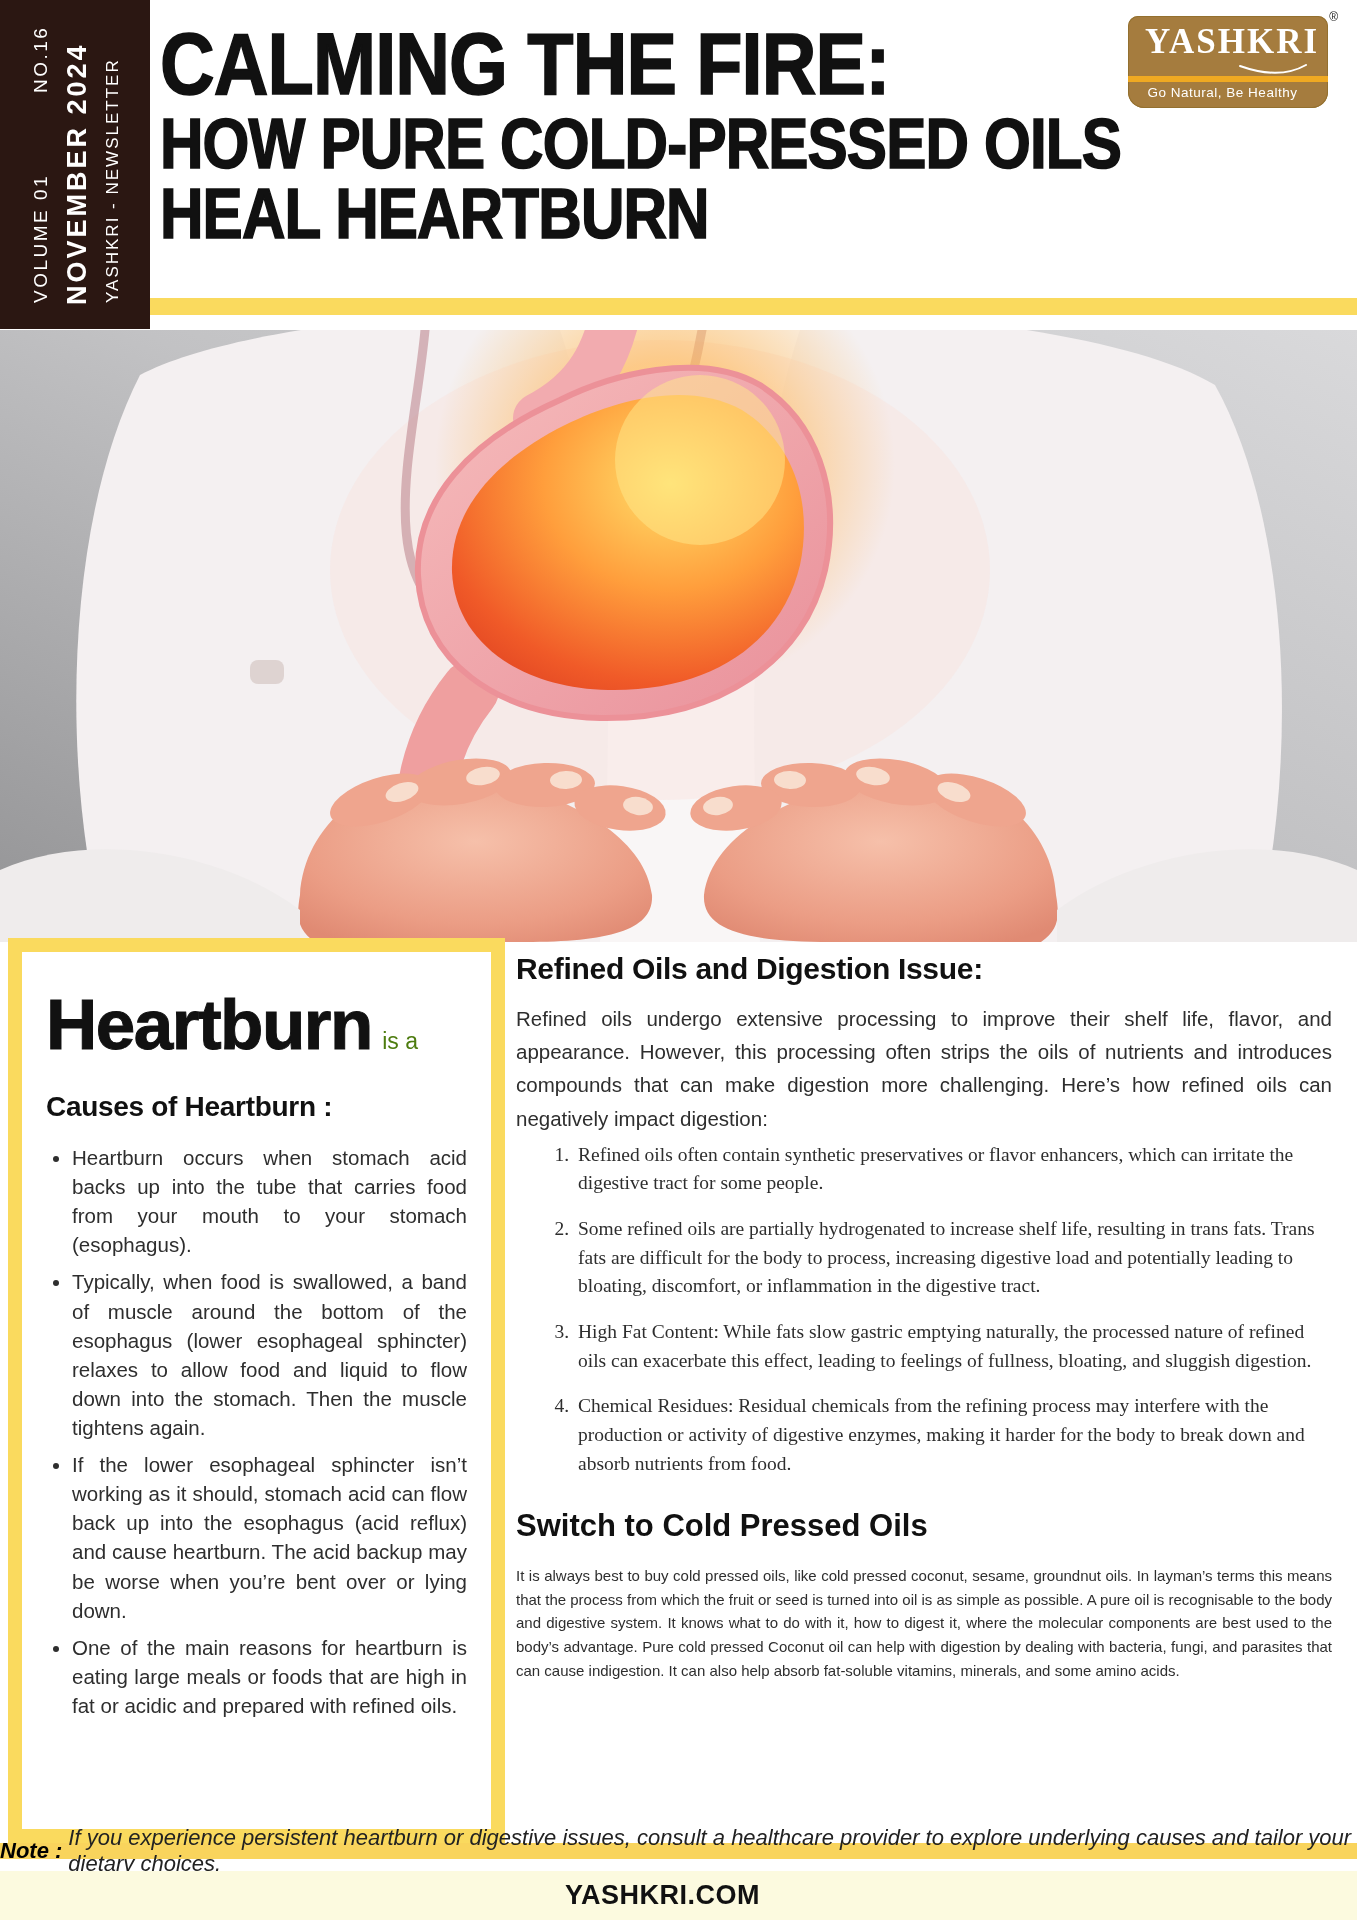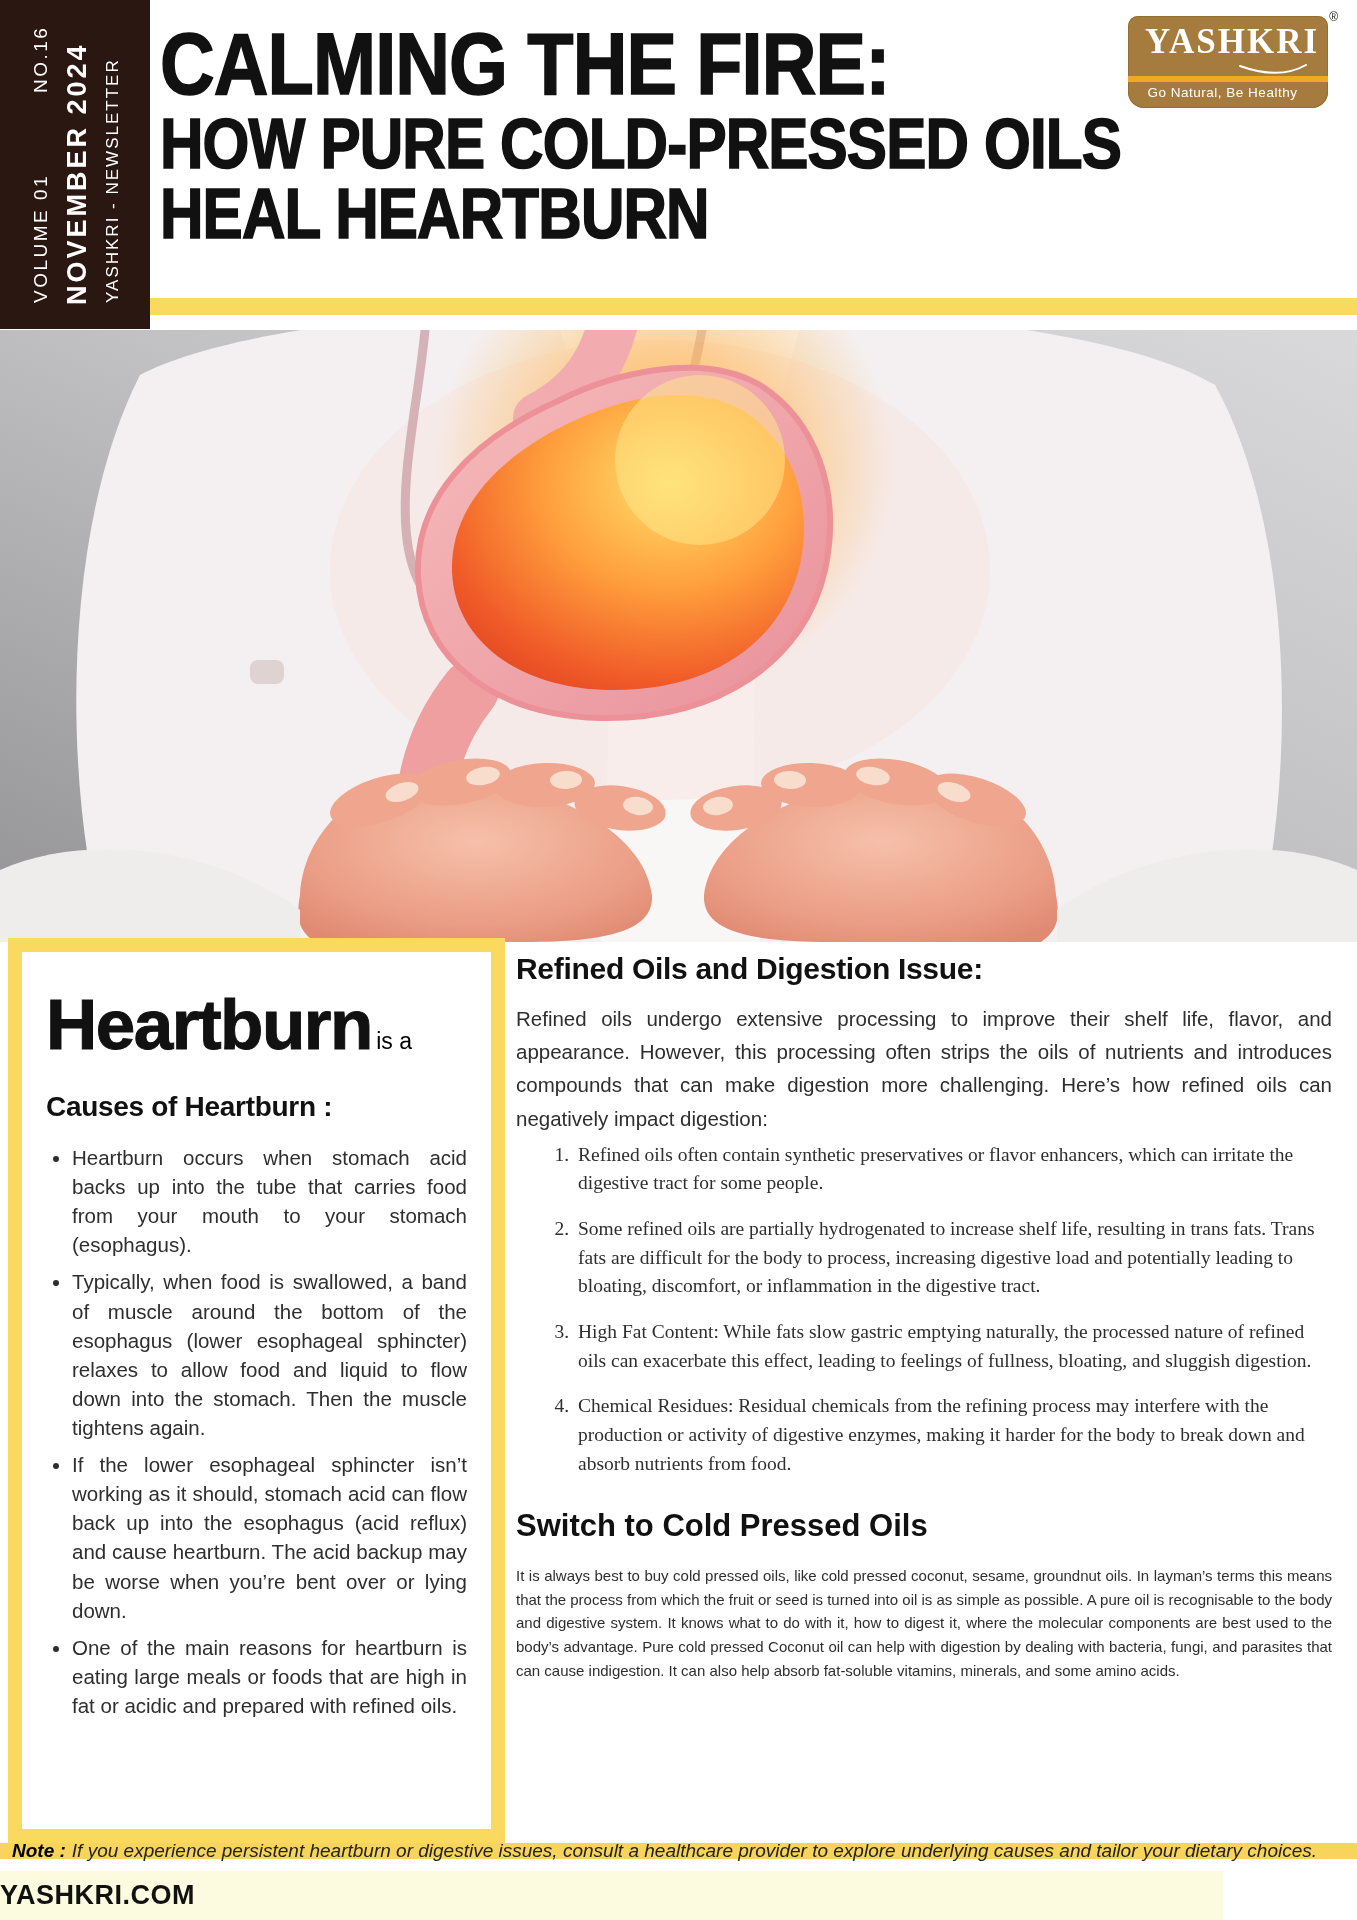--- a/index.html
+++ b/index.html
@@ -62,21 +62,21 @@
 
   
   .left-box {
     position:absolute; left:8px; top:938px; width:497px; height:905px;
     background:#ffffff; border:14px solid #fada5e; z-index:2;
     padding:26px 24px 20px 24px;
   }
   .hb-line { margin-top:6px; }
   .hb-word { font-size:71px; font-weight:700; letter-spacing:-1.5px; color:#111;
     -webkit-text-stroke:1px #111; }
-  .hb-suffix { font-size:23px; color:#000000; }
+  .hb-suffix { font-size:23px; color:#4d7c0f; margin-left:6px; }
   .left-box p.intro {
     margin-top:10px; font-size:20.5px; line-height:1.5; color:#2e2e2e;
     text-align:justify;
   }
   .causes-h { margin-top:26px; font-size:28px; font-weight:700; color:#111;
     letter-spacing:-0.3px; }
   .causes-list { margin-top:20px; padding-left:26px; }
   .causes-list li {
     font-size:20.5px; line-height:1.42; color:#2e2e2e; text-align:justify;
     margin-bottom:8px;
@@ -90,27 +90,27 @@
   .rc-ol li { font-size:19.5px; line-height:1.47; color:#2e2e2e; margin-bottom:17px;
     padding-left:4px; text-align:left; }
   .rc-h2 { margin-top:30px; font-size:31px; font-weight:700; color:#111; }
   .rc-body { margin-top:20px; font-size:15px; line-height:1.57; color:#2e2e2e;
     text-align:justify; }
 
   
   .note-bar {
     position:absolute; left:0; top:1843px; width:1357px; height:16px;
     background:#f9d45c; z-index:4; display:flex; align-items:center;
-    padding-left:12px; font-style:italic; font-size:19px; color:#222;
+    font-style:italic; font-size:22px; color:#222;
   }
   .note-label { font-weight:700; color:#000; margin-right:6px; white-space:pre; }
   .site-footer {
-    position:absolute; left:0; top:1871px; width:1223px; height:49px;
+    position:absolute; left:0; top:1871px; width:1357px; height:49px;
     background:#fcfadf; z-index:4; display:flex; align-items:center;
-    justify-content:flex-start; padding-right:32px;
+    justify-content:center; padding-right:32px;
   }
   .site-url { font-size:27px; font-weight:700; color:#111; letter-spacing:0.5px;
     text-decoration:none; }
 </style>
 </head>
 <body>
 
 <div id="page">
 
   <header>

